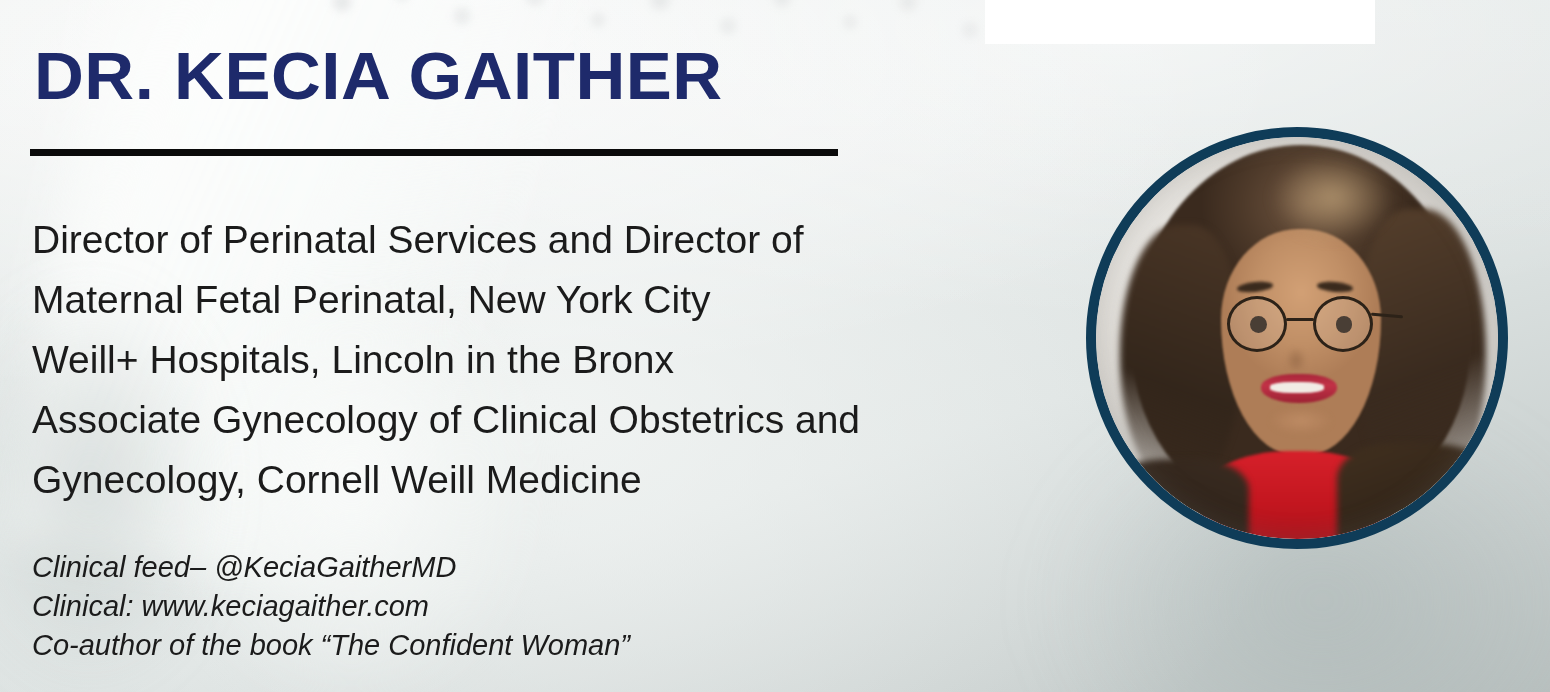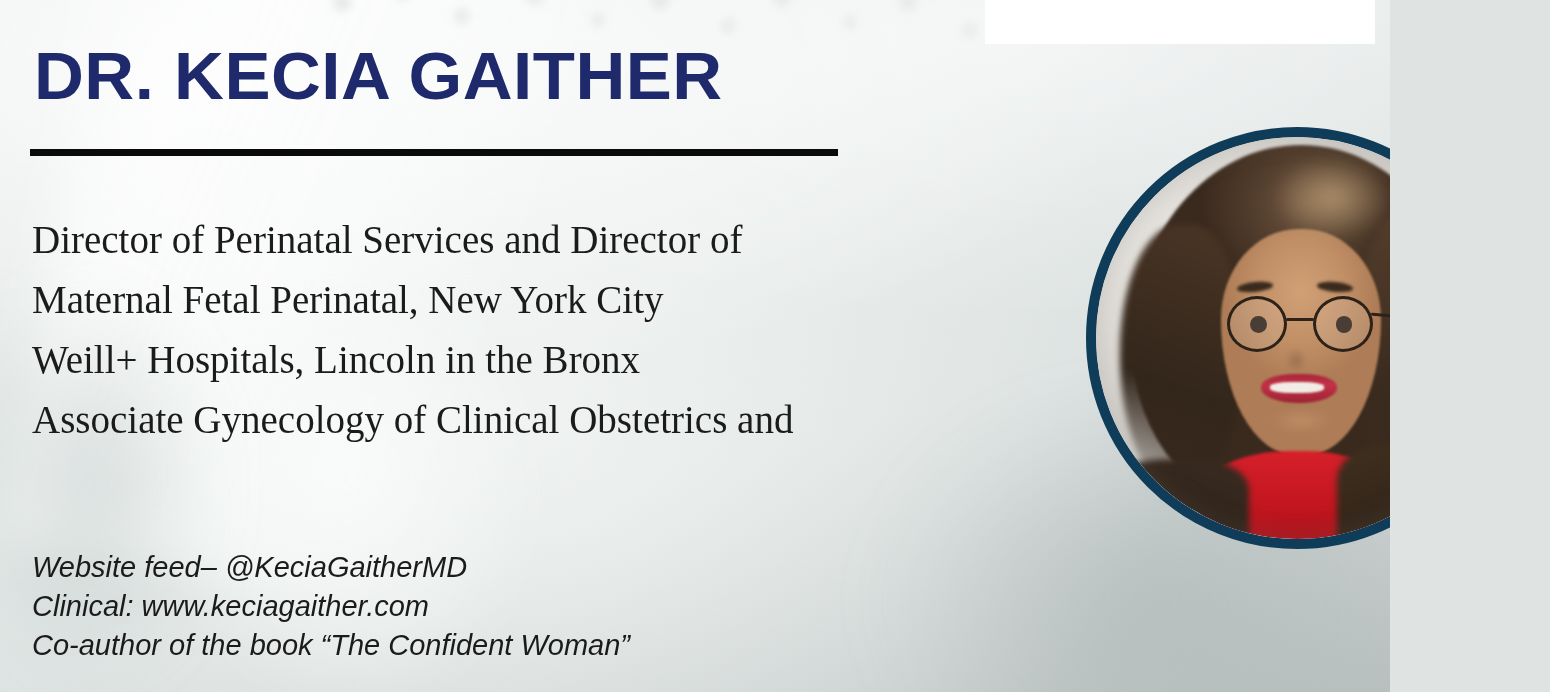--- a/index.html
+++ b/index.html
@@ -7,21 +7,21 @@
   html, body {
     width:1550px; height:692px;
     overflow:hidden;
     background:#dfe4e3;
     font-family:"Liberation Sans", sans-serif;
   }
 
   
   #slide {
     position:relative;
-    width:1390px; height:692px;
+    width:1550px; height:692px;
     overflow:hidden;
     background:#eab308;
   }
 
   
   .bg-base {
     position:absolute; inset:0;
     background:
       radial-gradient(120% 90% at 18% 8%,   rgba(255,255,255,0.85) 0%, rgba(255,255,255,0) 55%),
       radial-gradient(90% 70%  at 72% 4%,   rgba(255,255,255,0.55) 0%, rgba(255,255,255,0) 60%),
@@ -113,21 +113,21 @@
     position:absolute;
     left:32px; top:210px;
     width:1020px;
   }
   .bio-line {
     font-size:39px;
     line-height:60px;
     color:#1b1b1b;
     font-weight:400;
     white-space:nowrap;
-    font-family:Liberation Serif, serif;
+    font-family:Liberation Sans, sans-serif;
   }
 
   .contact {
     position:absolute;
     left:32px; top:548px;
   }
   .contact-line {
     font-size:29px;
     line-height:39px;
     font-style:italic;
@@ -324,24 +324,25 @@
 
   <div class="name-title">DR. KECIA GAITHER</div>
 
   <div class="rule"></div>
 
   <div class="bio">
     <div class="bio-line">Director of Perinatal Services and Director of</div>
     <div class="bio-line">Maternal Fetal Perinatal, New York City</div>
     <div class="bio-line">Weill+ Hospitals, Lincoln in the Bronx</div>
     <div class="bio-line">Associate Gynecology of Clinical Obstetrics and</div>
+    <div class="bio-line">Gynecology, Cornell Weill Medicine</div>
   </div>
 
   <div class="contact">
-    <div class="contact-line">Website feed– @KeciaGaitherMD</div>
+    <div class="contact-line">Clinical feed– @KeciaGaitherMD</div>
     <div class="contact-line">Clinical: www.keciagaither.com</div>
     <div class="contact-line">Co-author of the book “The Confident Woman”</div>
   </div>
 
   <div class="portrait">
     <div class="portrait-inner">
       <div class="p-hair"></div>
       <div class="p-hair-l"></div>
       <div class="p-hair-r"></div>
       <div class="p-face"></div>

